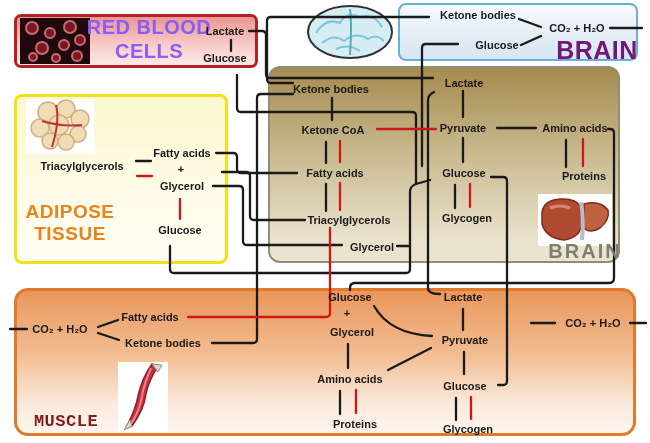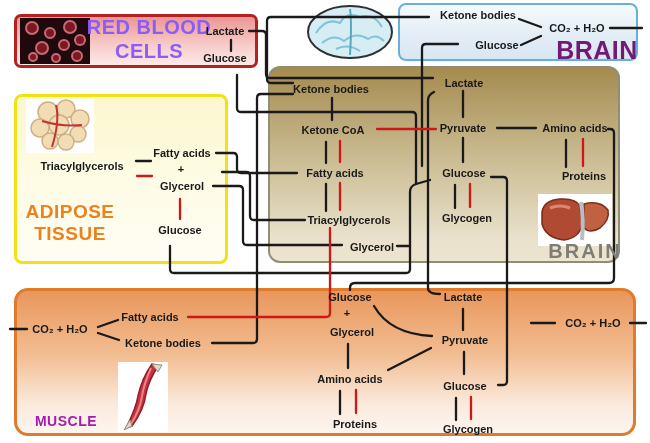--- a/index.html
+++ b/index.html
@@ -18,21 +18,21 @@
            background:linear-gradient(180deg,#e9975c 0%,#f2bd92 45%,#fbeadd 80%,#fdf5ee 100%);}
   .img{position:absolute;z-index:2;}
   .lbl{position:absolute;transform:translate(-50%,-50%);font-weight:bold;font-size:11px;
        color:#191919;white-space:nowrap;z-index:4;}
   .title{position:absolute;transform:translate(-50%,-50%);font-weight:bold;white-space:pre-line;
        text-align:center;z-index:4;letter-spacing:.5px;}
   .t-rbc{font-size:20px;color:#8b5cf6;line-height:1.18;}
   .t-brain{font-size:25px;color:#701a75;}
   .t-liver{font-size:20px;color:#7e7e74;letter-spacing:2px;}
   .t-adipose{font-size:19px;color:#ea821d;line-height:1.18;}
-  .t-muscle{font-size:14px;color:#a21caf;}
+  .t-muscle{font-size:17px;color:#7f1d1d;font-family:Liberation Mono, monospace;}
   #wires{position:absolute;left:0;top:0;z-index:3;pointer-events:none;}
   #wires path{fill:none;stroke-linecap:round;stroke-linejoin:round;}
   .wb{stroke:#1a1a1a;stroke-width:2.3px;}
   .wr{stroke:#cf1717;stroke-width:2.3px;}
 </style>
 </head>
 <body>
 
 <div id="stage">
 

